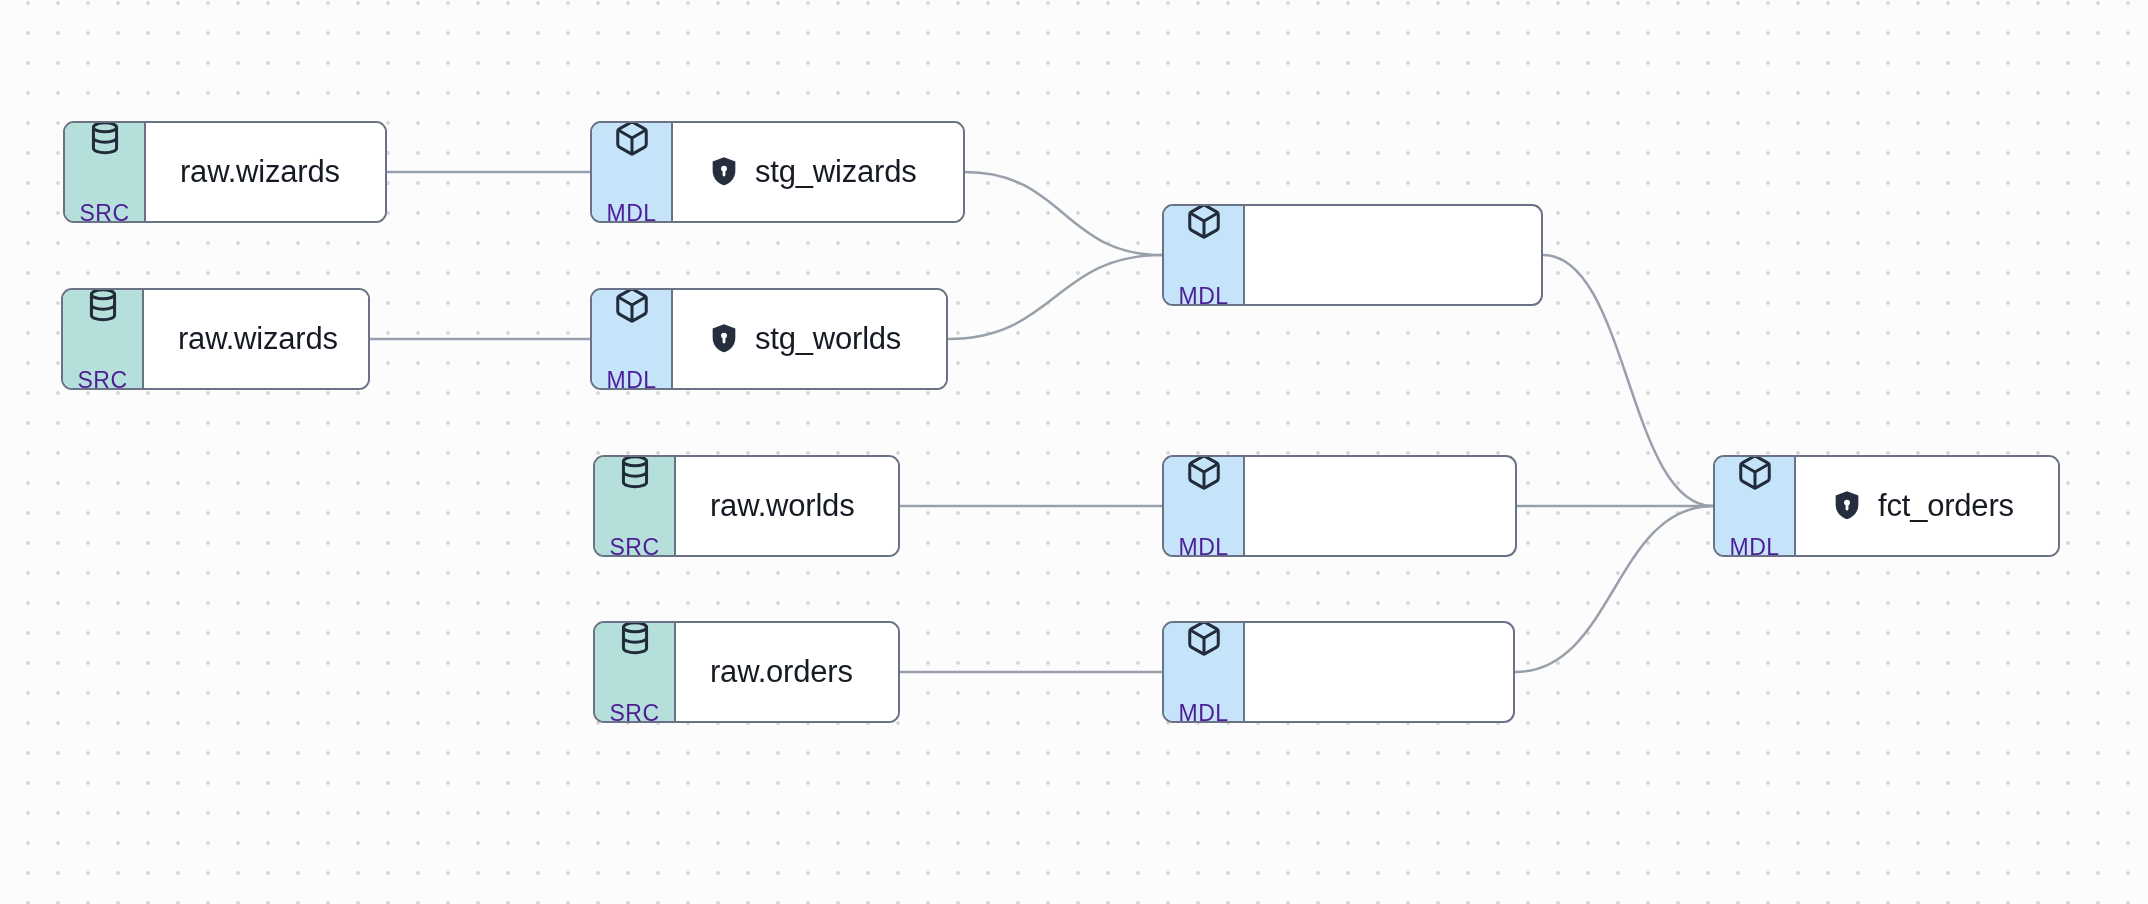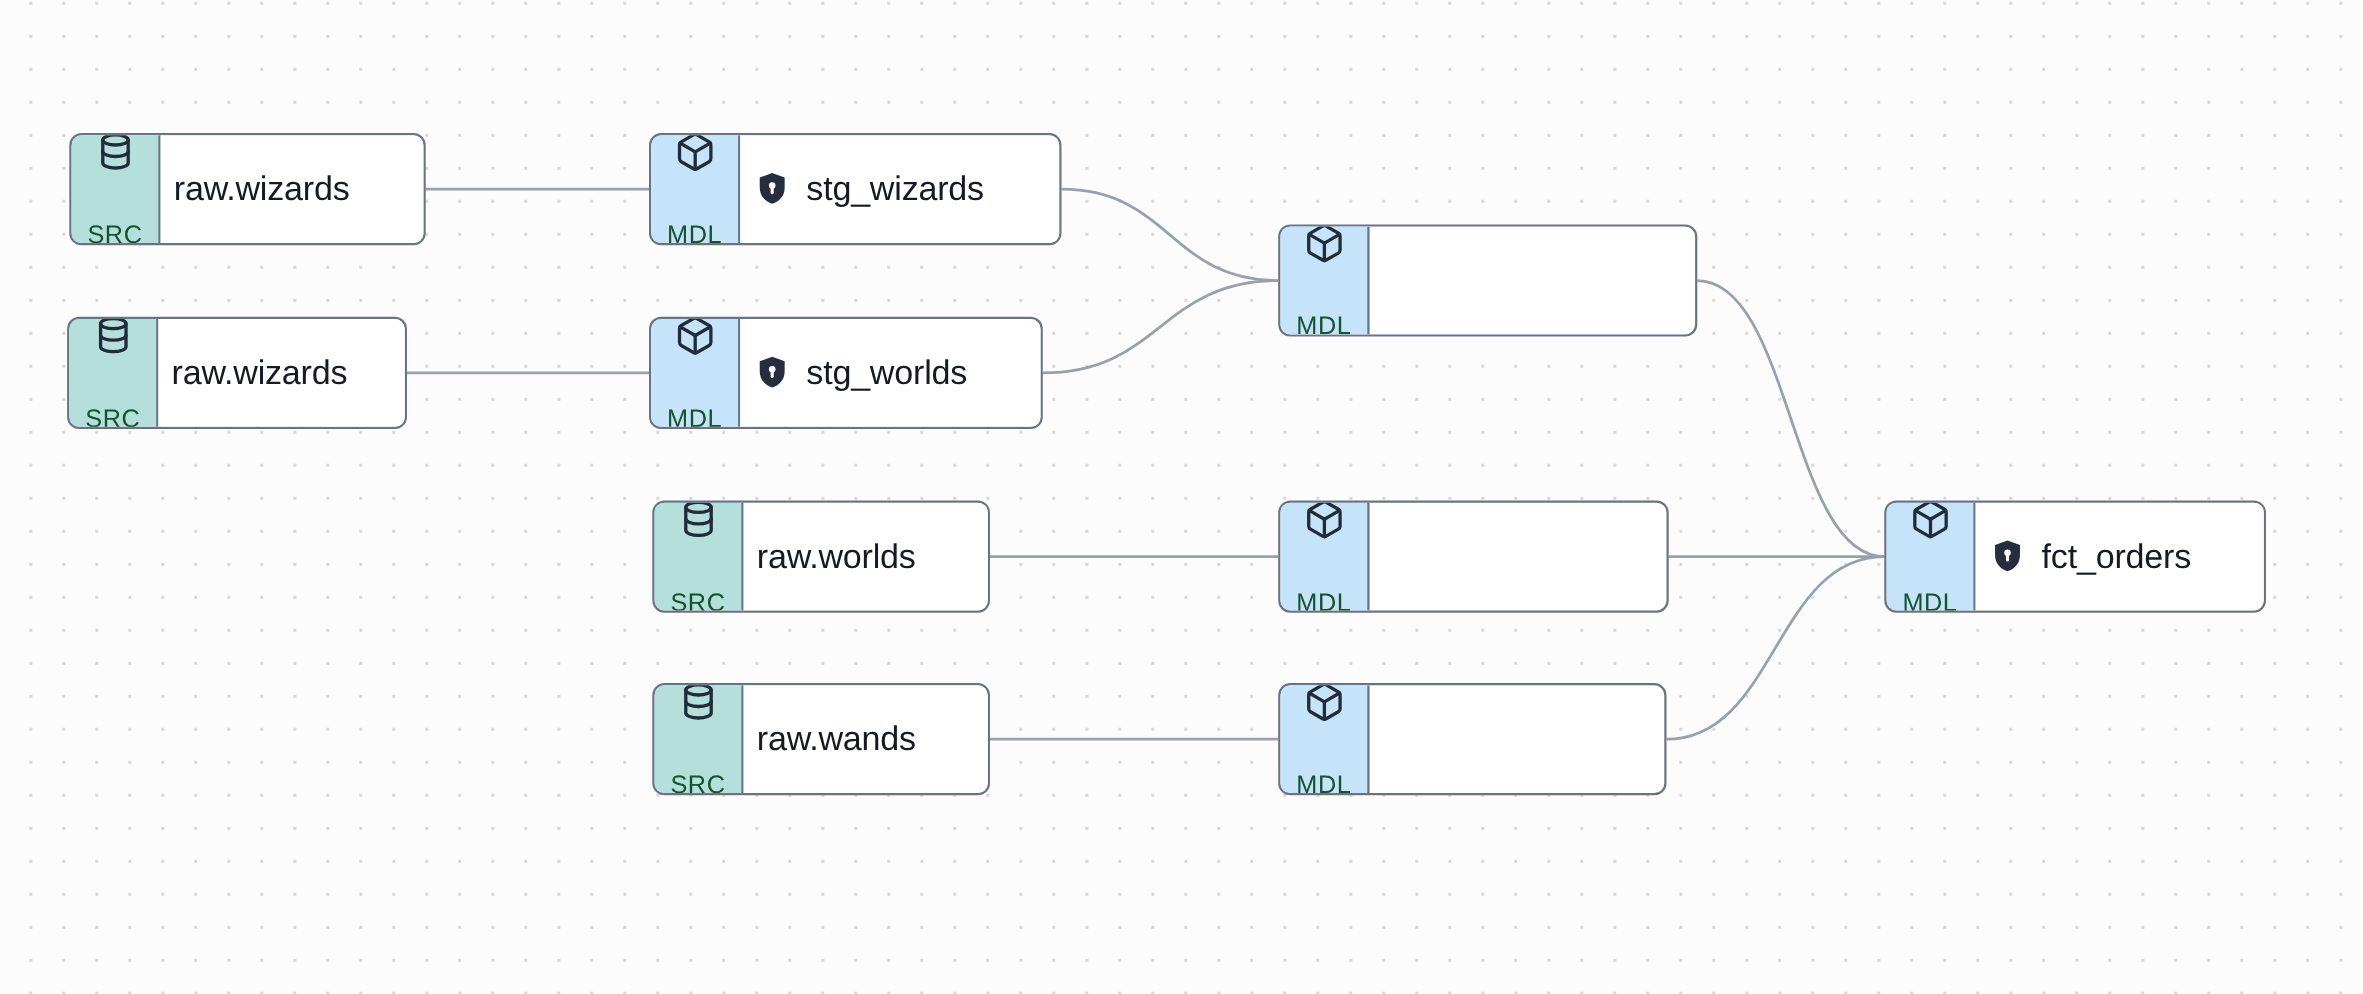--- a/index.html
+++ b/index.html
@@ -51,29 +51,29 @@
     gap:4px;
     border-right:2.5px solid var(--border);
     padding:8px 0 6px 0;
   }
   .badge-icon{width:38px;height:38px;display:block;}
   .badge-icon svg{width:38px;height:38px;display:block;stroke:#222b3a;}
   .badge-label{
     font-size:23px;
     font-weight:500;
     letter-spacing:0.5px;
-    color:#14532d;
+    color:#4c1d95;
     line-height:1.1;
     margin-top:40px;
   }
   .body{
     flex:1 1 auto;
     display:flex;
     align-items:center;
-    padding:0 20px 0 12px;
+    padding:0 20px 0 34px;
     gap:14px;
     background:#ffffff;
   }
   .shield{width:34px;height:34px;display:block;flex:0 0 auto;}
   .shield svg{width:34px;height:34px;display:block;}
   .node-label{
     font-size:31px;
     color:var(--text);
     letter-spacing:-0.2px;
     white-space:nowrap;
@@ -148,21 +148,21 @@
           <svg viewBox="0 0 24 24" fill="none" stroke-width="1.9" stroke-linecap="round" stroke-linejoin="round">
             <ellipse cx="12" cy="5.2" rx="7.3" ry="2.9"></ellipse>
             <path d="M4.7 5.2v6.6c0 1.6 3.27 2.9 7.3 2.9s7.3-1.3 7.3-2.9V5.2"></path>
             <path d="M4.7 11.8v6.6c0 1.6 3.27 2.9 7.3 2.9s7.3-1.3 7.3-2.9v-6.6"></path>
           </svg>
         </span>
       <span class="badge-label">SRC</span>
     </div>
     <div class="body">
 
-      <span class="node-label">raw.wands</span>
+      <span class="node-label">raw.orders</span>
     </div>
   </div>
     <div class="node" style="left: 590px; top: 121px; width: 375px; height: 102px;">
     <div class="badge" style="background: rgb(197, 228, 250);">
       <span class="badge-icon">
           <svg viewBox="0 0 24 24" fill="none" stroke-width="1.9" stroke-linecap="round" stroke-linejoin="round">
             <path d="M21 16V8a2 2 0 0 0-1-1.73l-7-4a2 2 0 0 0-2 0l-7 4A2 2 0 0 0 3 8v8a2 2 0 0 0 1 1.73l7 4a2 2 0 0 0 2 0l7-4A2 2 0 0 0 21 16z"></path>
             <polyline points="3.27 6.96 12 12.01 20.73 6.96"></polyline>
             <line x1="12" y1="22.08" x2="12" y2="12"></line>
           </svg>

